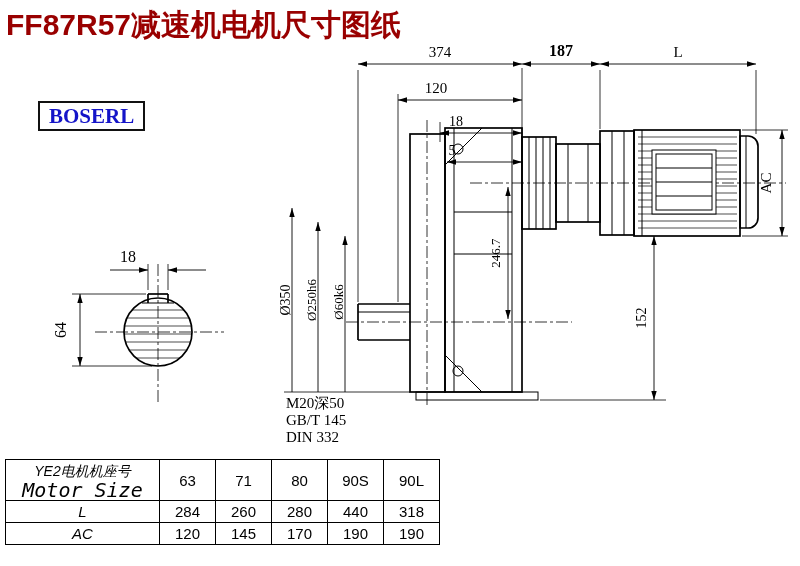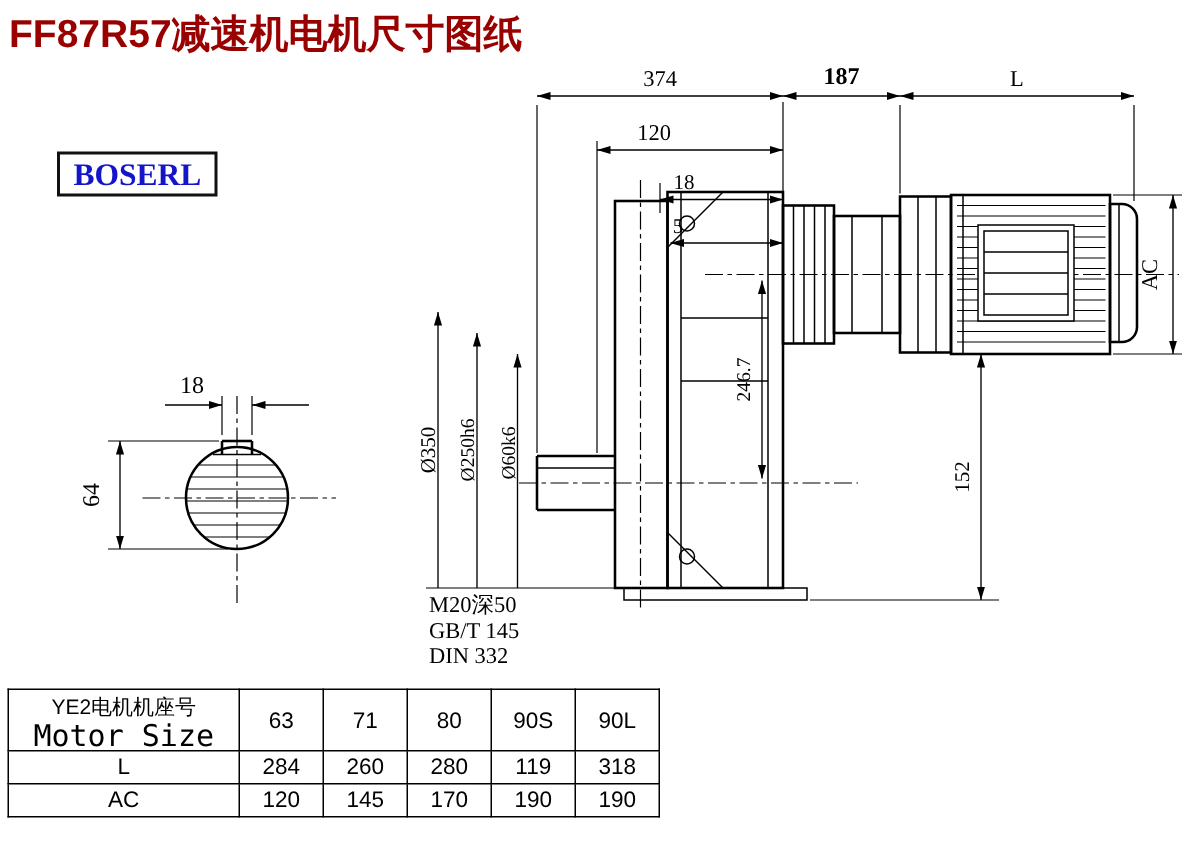--- a/index.html
+++ b/index.html
@@ -1,33 +1,33 @@
 <!DOCTYPE html>
 <html><head>
 <meta charset="utf-8">
 <style>
   html,body{margin:0;padding:0;background:#fff;}
   .page{position:relative;width:800px;height:566px;background:#fff;overflow:hidden;
         font-family:"Liberation Sans",sans-serif;}
-  .title{position:absolute;left:6px;top:5px;font-size:26px;font-weight:bold;color:#990000;white-space:nowrap;}
+  .title{position:absolute;left:6px;top:5px;font-size:30px;font-weight:bold;color:#990000;white-space:nowrap;}
   .brand{position:absolute;left:38px;top:101px;border:2px solid #111;padding:1px 9px 0 9px;
          font-family:"Liberation Serif",serif;font-weight:bold;font-size:21px;color:#1414c8;background:#fff;}
   svg.draw{position:absolute;left:0;top:0;}
   svg.draw line, svg.draw rect, svg.draw circle, svg.draw path{stroke:#000;fill:none;}
   .o2{stroke-width:1.7;} .o1{stroke-width:1;} .thin{stroke-width:.7;}
   .cl{stroke-width:.8;stroke-dasharray:12 3 3 3;}
   .ext{stroke-width:.8;} .dim{stroke-width:.9;}
   svg.draw text{fill:#000;stroke:none;font-family:"Liberation Serif",serif;font-size:15px;text-anchor:middle;}
   svg.draw text.s13{font-size:13px;} svg.draw text.s14{font-size:14px;} svg.draw text.s16{font-size:16px;}
   svg.draw text.bold{font-weight:bold;font-size:16px;}
   svg.draw text.start{text-anchor:start;}
   table.spec{position:absolute;left:5px;top:459px;border-collapse:collapse;text-align:center;
              font-size:15px;color:#000;background:#fff;}
   .spec td{border:1px solid #000;padding:0;}
-  .spec td.c0{width:153px;}
+  .spec td.c0{width:153px;font-style:italic;}
   .spec td.cv{width:55px;text-align:center;}
   .spec tr.hdr td{height:40px;}
   .spec tr.data td{height:21px;}
   .hdr-cn{font-size:14px;line-height:19px;}
   .hdr-en{font-family:"DejaVu Sans Mono",monospace;font-size:20px;line-height:18px;}
 </style>
 </head>
 <body>
 
 <div class="page">
@@ -196,21 +196,21 @@
       <td class="cv">71</td>
       <td class="cv">80</td>
       <td class="cv">90S</td>
       <td class="cv">90L</td>
     </tr>
     <tr class="data">
       <td class="c0">L</td>
       <td class="cv">284</td>
       <td class="cv">260</td>
       <td class="cv">280</td>
-      <td class="cv">119</td>
+      <td class="cv">440</td>
       <td class="cv">318</td>
     </tr>
     <tr class="data">
       <td class="c0">AC</td>
       <td class="cv">120</td>
       <td class="cv">145</td>
       <td class="cv">170</td>
       <td class="cv">190</td>
       <td class="cv">190</td>
     </tr>

